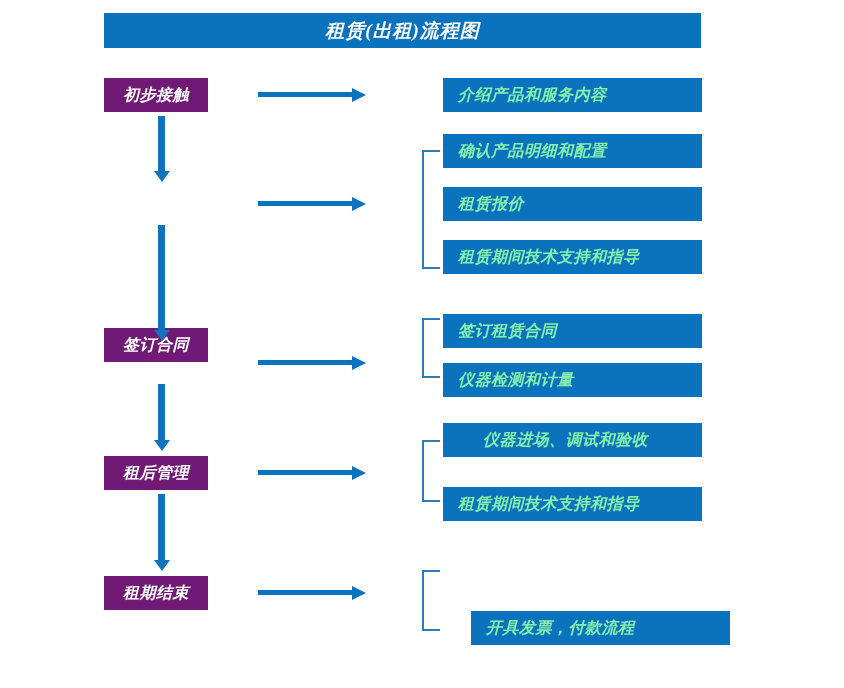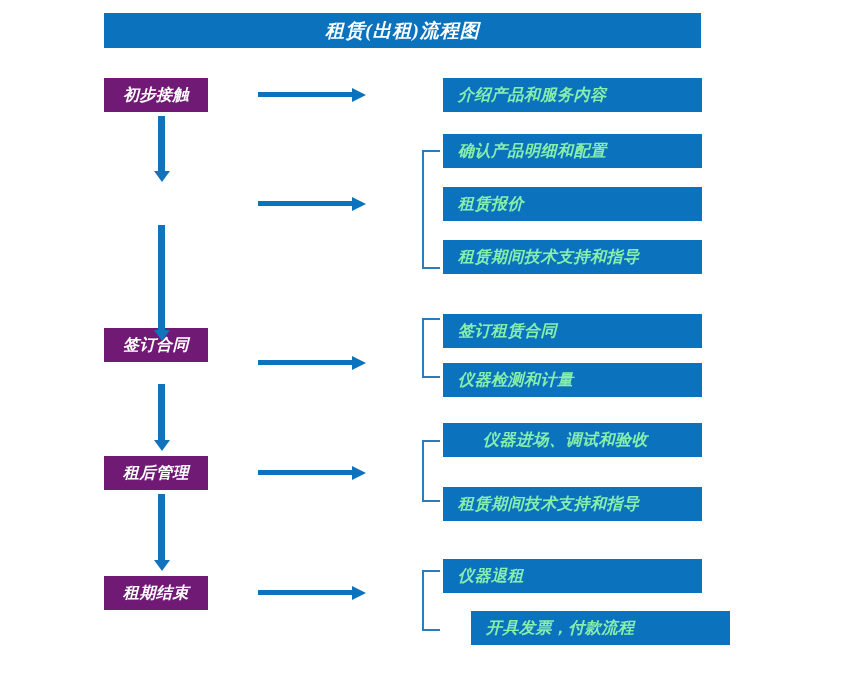--- a/index.html
+++ b/index.html
@@ -187,16 +187,15 @@
   <div class="bracket" style="top:570px; height:61px;"></div>
 
   <div class="detail-box" style="top:78px;">介绍产品和服务内容</div>
   <div class="detail-box" style="top:134px;">确认产品明细和配置</div>
   <div class="detail-box" style="top:187px;">租赁报价</div>
   <div class="detail-box" style="top:240px;">租赁期间技术支持和指导</div>
   <div class="detail-box" style="top:314px;">签订租赁合同</div>
   <div class="detail-box" style="top:363px;">仪器检测和计量</div>
   <div class="detail-box" style="top:423px;padding-left:40px;">仪器进场、调试和验收</div>
   <div class="detail-box" style="top:487px;">租赁期间技术支持和指导</div>
-  <div class="detail-box" style="top:559px;">仪器退租</div>
   <div class="detail-box" style="top:611px;margin-left:28px;">开具发票，付款流程</div>
 
 </div>
 
 </body></html>

